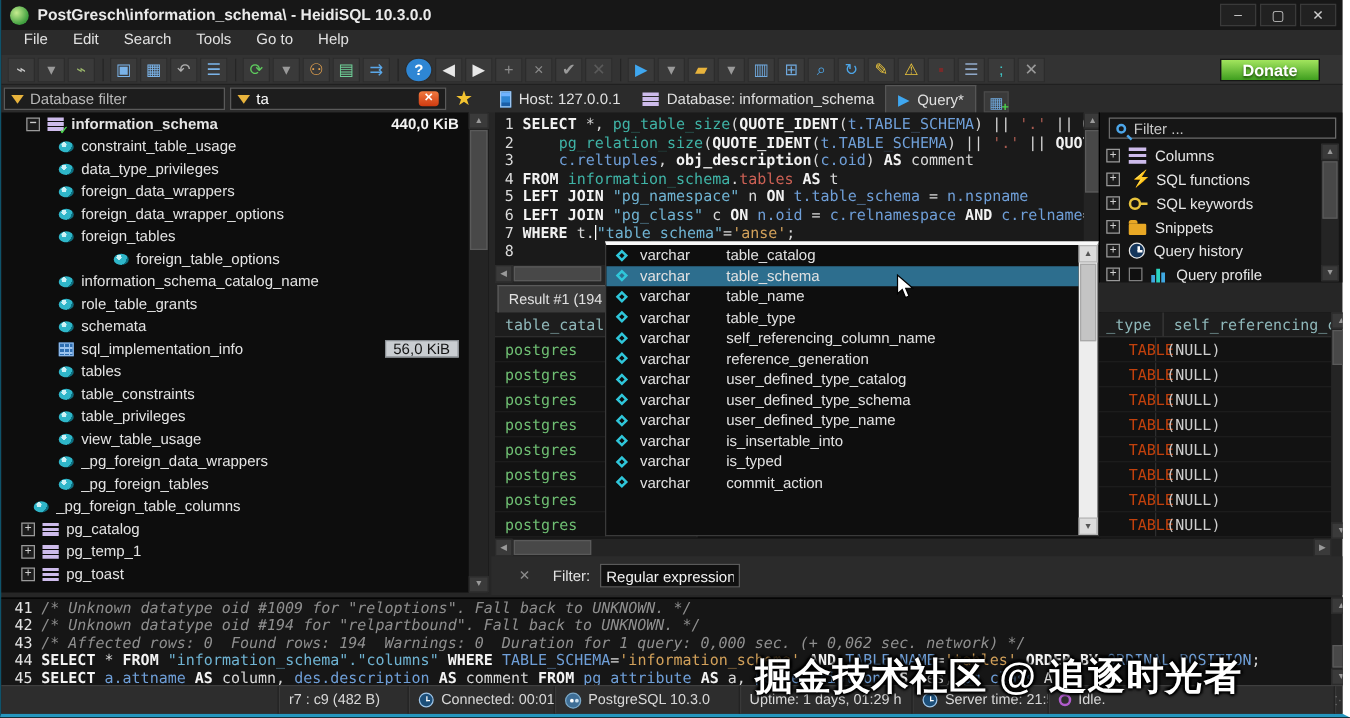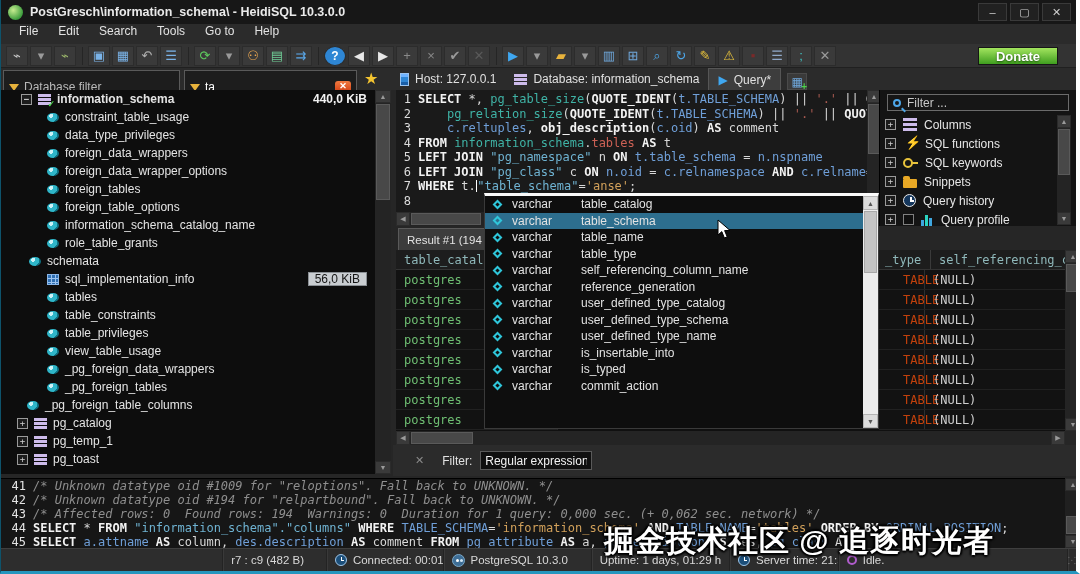--- a/index.html
+++ b/index.html
@@ -1,19 +1,19 @@
 <!DOCTYPE html>
 <html><head>
 <meta charset="utf-8">
 <style>
   html,body{margin:0;padding:0;background:#000;}
   *{box-sizing:border-box;}
   #app{position:relative;width:1080px;height:574px;background:#262626;overflow:hidden;
        font-family:"Liberation Sans",sans-serif;font-size:12px;color:#ddd;
-       border-left:1px solid #0e536b;border-right:4px solid #ffffff;border-bottom:3px solid #2596be;}
+       border-left:1px solid #0e536b;border-right:6px solid #ffffff;border-bottom:3px solid #2596be;}
 
   
   .titlebar{position:absolute;top:0;left:0;right:0;height:24px;background:#171717;display:flex;align-items:center;padding-left:7px;gap:7px;}
   .logo{width:15px;height:15px;border-radius:50%;background:radial-gradient(circle at 35% 35%,#c6ec8f,#3e9e3e 70%);flex:none;}
   .title{font-weight:bold;font-size:12.5px;color:#eaeaea;}
   .wctrl{margin-left:auto;display:flex;gap:3px;margin-right:5px;}
   .wbtn{width:29px;height:18px;display:flex;align-items:center;justify-content:center;color:#cfcfcf;font-size:11px;background:#212121;border:1px solid #3a3a3a;}
 
   
   .menubar{position:absolute;top:24px;left:0;right:0;height:20px;background:#2b2b2b;display:flex;align-items:flex-start;padding-left:8px;}
@@ -21,21 +21,21 @@
 
   
   .toolbar{position:absolute;top:44px;left:0;right:0;height:24px;background:#333;border-bottom:1px solid #202020;display:flex;align-items:center;padding-left:4px;}
   .tb-btn{width:22px;height:20px;flex:none;display:flex;align-items:center;justify-content:center;font-size:13px;background:#3a3a3a;border:1px solid #2c2c2c;margin:0 1px;}
   .tb-round{border-radius:50%;font-weight:bold;font-size:12px;}
   .tb-sep{width:4px;height:18px;border-right:1px solid #252525;margin:0 4px 0 2px;flex:none;}
   .donate{position:absolute;right:18px;top:3px;width:80px;height:18px;background:linear-gradient(#a2e45e,#3f9e1f);border:1px solid #161616;color:#fff;font-weight:bold;font-size:13px;display:flex;align-items:center;justify-content:center;text-shadow:0 1px 2px #1d4d0b;}
 
   
   .filterrow{position:absolute;top:68px;left:0;right:0;height:22px;background:#2b2b2b;}
-  .flt{position:absolute;height:18px;background:#1d1d1d;border:1px solid #5a5a5a;display:flex;align-items:center;padding:16px 5px;gap:5px;}
+  .flt{position:absolute;height:18px;background:#1d1d1d;border:1px solid #5a5a5a;display:flex;align-items:center;padding:0 5px;gap:5px;}
   .funnel{width:0;height:0;border:5px solid transparent;border-top:7px solid #e8b33c;margin-top:6px;flex:none;}
   .clear-badge{margin-left:auto;width:16px;height:12px;background:linear-gradient(#f07a40,#cf3a10);border-radius:3px;color:#fff;font-size:9px;line-height:11px;text-align:center;font-weight:bold;flex:none;}
   .star{position:absolute;left:363px;top:1px;font-size:16px;color:#f4c430;}
   .stabs{position:absolute;left:390px;top:0;height:22px;display:flex;align-items:flex-end;}
   .stab{display:flex;align-items:center;gap:6px;padding:0 9px;height:22px;color:#e0e0e0;}
   .stab.active{background:#3d3d3d;border:1px solid #565656;border-bottom:none;}
   .i-host{width:9px;height:13px;background:#2f86d4;border:1px solid #9cc4ef;box-shadow:inset 0 3px 0 #6fb3ff,inset 0 -3px 0 #1a5fa8;flex:none;}
   .i-stack{width:13px;height:11px;background:repeating-linear-gradient(to bottom,#cdbbeb 0 3px,rgba(0,0,0,0) 3px 4px);flex:none;}
   .i-play{color:#3fa7f0;font-size:12px;flex:none;}
   .newtab{width:20px;height:17px;margin-left:6px;background:#3a3a3a;border:1px solid #4a4a4a;color:#6fa8dc;font-size:12px;display:flex;align-items:center;justify-content:center;position:relative;}
@@ -271,33 +271,33 @@
         <span>foreign_data_wrappers</span>
       </div>
       <div class="trow" style="padding-left: 46px;">
         <span class="i-eye"></span>
         <span>foreign_data_wrapper_options</span>
       </div>
       <div class="trow" style="padding-left: 46px;">
         <span class="i-eye"></span>
         <span>foreign_tables</span>
       </div>
-      <div class="trow" style="padding-left: 46px;">
+      <div class="trow" style="padding-left: 46px; margin-left: 44px;">
         <span class="i-eye"></span>
         <span>foreign_table_options</span>
       </div>
       <div class="trow" style="padding-left: 46px;">
         <span class="i-eye"></span>
         <span>information_schema_catalog_name</span>
       </div>
       <div class="trow" style="padding-left: 46px;">
         <span class="i-eye"></span>
         <span>role_table_grants</span>
       </div>
-      <div class="trow" style="padding-left: 28px; align-items: center;">
+      <div class="trow" style="padding-left: 46px; align-items: center;">
         <span class="i-eye"></span>
         <span>schemata</span>
       </div>
       <div class="trow" style="padding-left: 46px;">
         <span class="i-table"></span>
         <span>sql_implementation_info</span>
         <span class="tchip">56,0 KiB</span>
       </div>
       <div class="trow" style="padding-left: 46px;">
         <span class="i-eye"></span>

